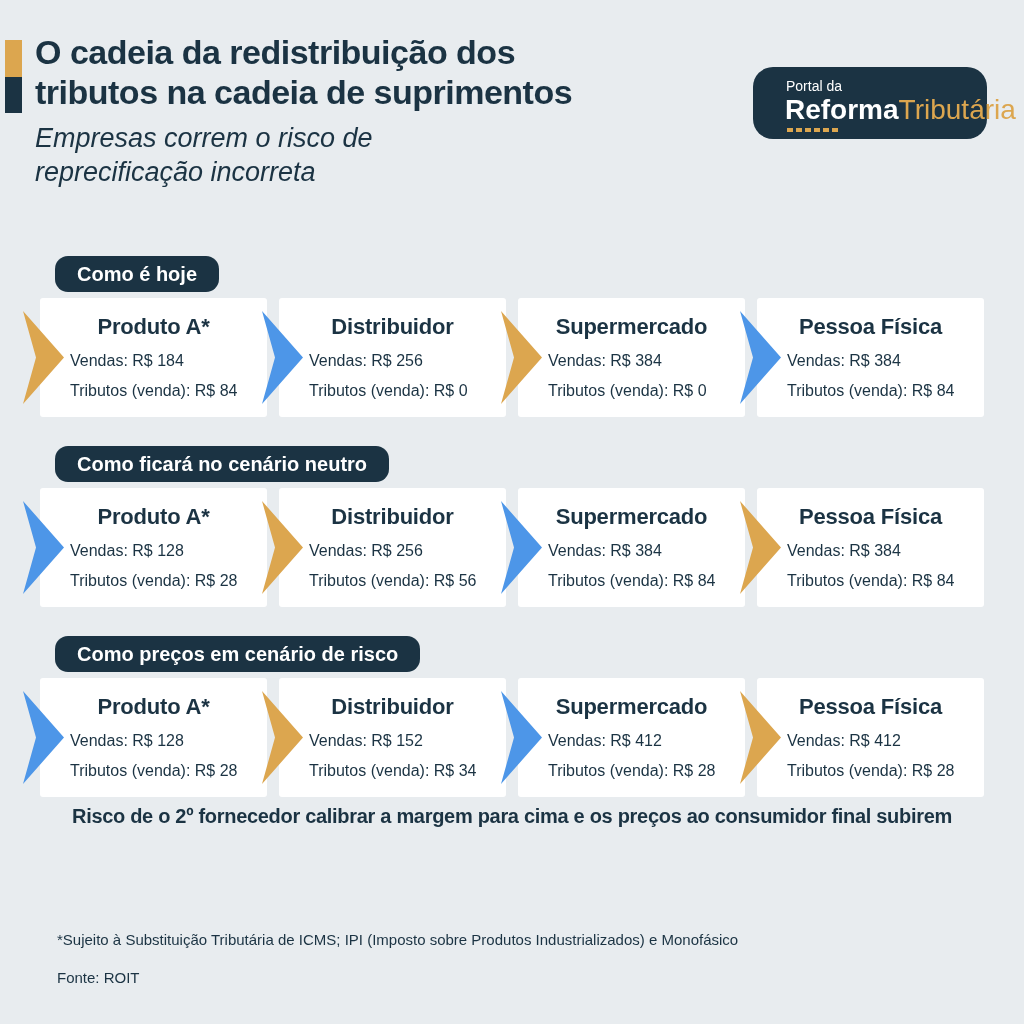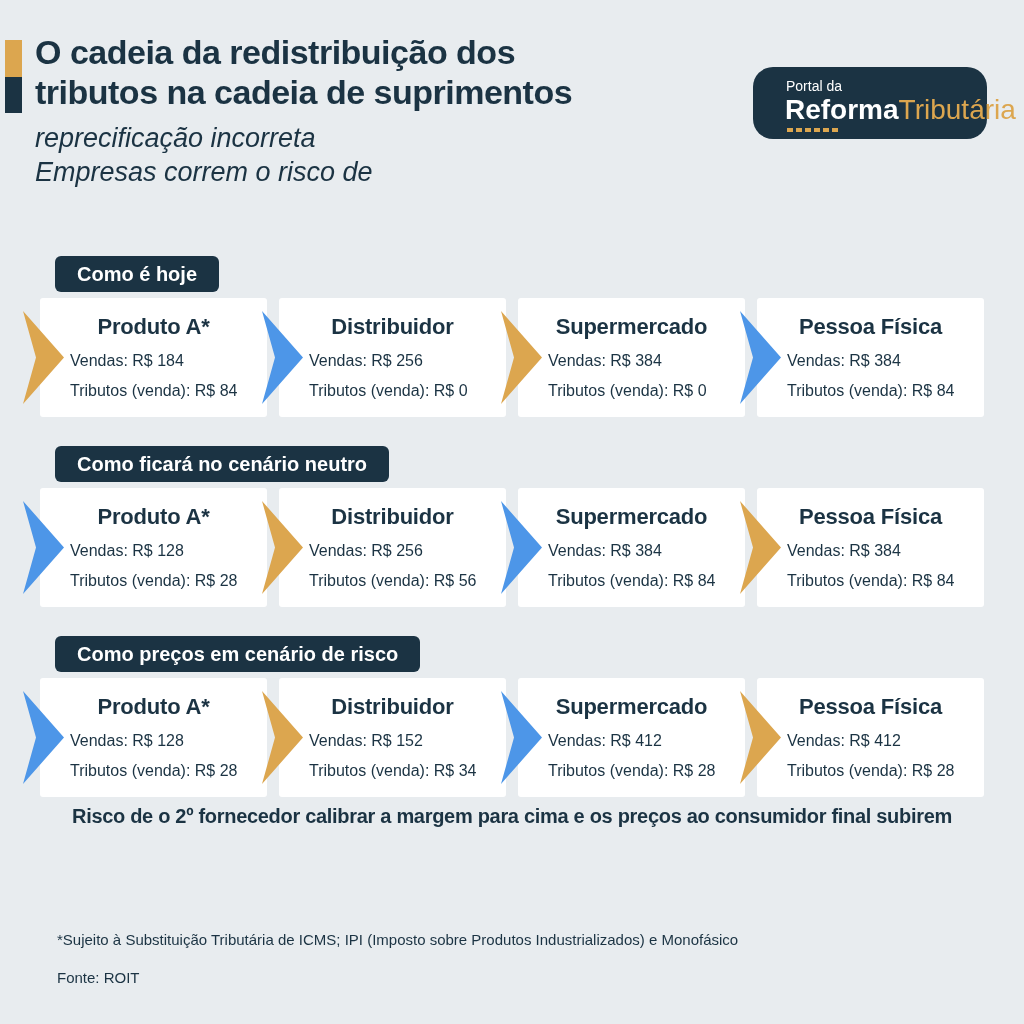--- a/index.html
+++ b/index.html
@@ -30,21 +30,21 @@
   .brand-bold { color:#FFFFFF; font-weight:700; }
   .brand-light { color:var(--gold, #DCA64F); font-weight:400;text-align:center; }
   .logo-dots {
     position:absolute; left:34px; top:61px; width:52px; height:4px;
     background:repeating-linear-gradient(90deg, var(--gold, #DCA64F) 0 6px, transparent 6px 9px);
   }
   
   .pill {
     position:absolute; background:var(--navy, #1B3343); color:#FFFFFF;
     font-weight:700; font-size:20px; height:36px; line-height:36px;
-    padding:0 22px; border-radius:6px; white-space:nowrap;
+    padding:0 22px; border-radius:13px; white-space:nowrap;
   }
   #pill-0 { left:55px; top:256px; }
   #pill-1 { left:55px; top:446px; }
   #pill-2 { left:55px; top:636px; }
   
   .cards-row { position:absolute; left:40px; width:944px; height:119px; display:flex; gap:12px; }
   #row-0 { top:298px; }
   #row-1 { top:488px; }
   #row-2 { top:678px; }
   .card { position:relative; flex:1; background:var(--card-bg, #FFFFFF); border-radius:3px; }
@@ -82,22 +82,22 @@
 
   <div class="accent-bar">
     <div class="accent-top"></div>
     <div class="accent-bottom"></div>
   </div>
   <div class="title">
     <div>O cadeia da redistribuição dos</div>
     <div>tributos na cadeia de suprimentos</div>
   </div>
   <div class="subtitle">
+    <div>Empresas correm o risco de</div>
     <div>reprecificação incorreta</div>
-    <div>Empresas correm o risco de</div>
   </div>
   <div class="logo">
     <div class="logo-top">Portal da</div>
     <div class="logo-brand"><span class="brand-bold">Reforma</span><span class="brand-light">Tributária</span></div>
     <div class="logo-dots"></div>
   </div>
 
   <div class="pill" id="pill-0">Como é hoje</div>
   <div class="cards-row" id="row-0">
     <div class="card">

